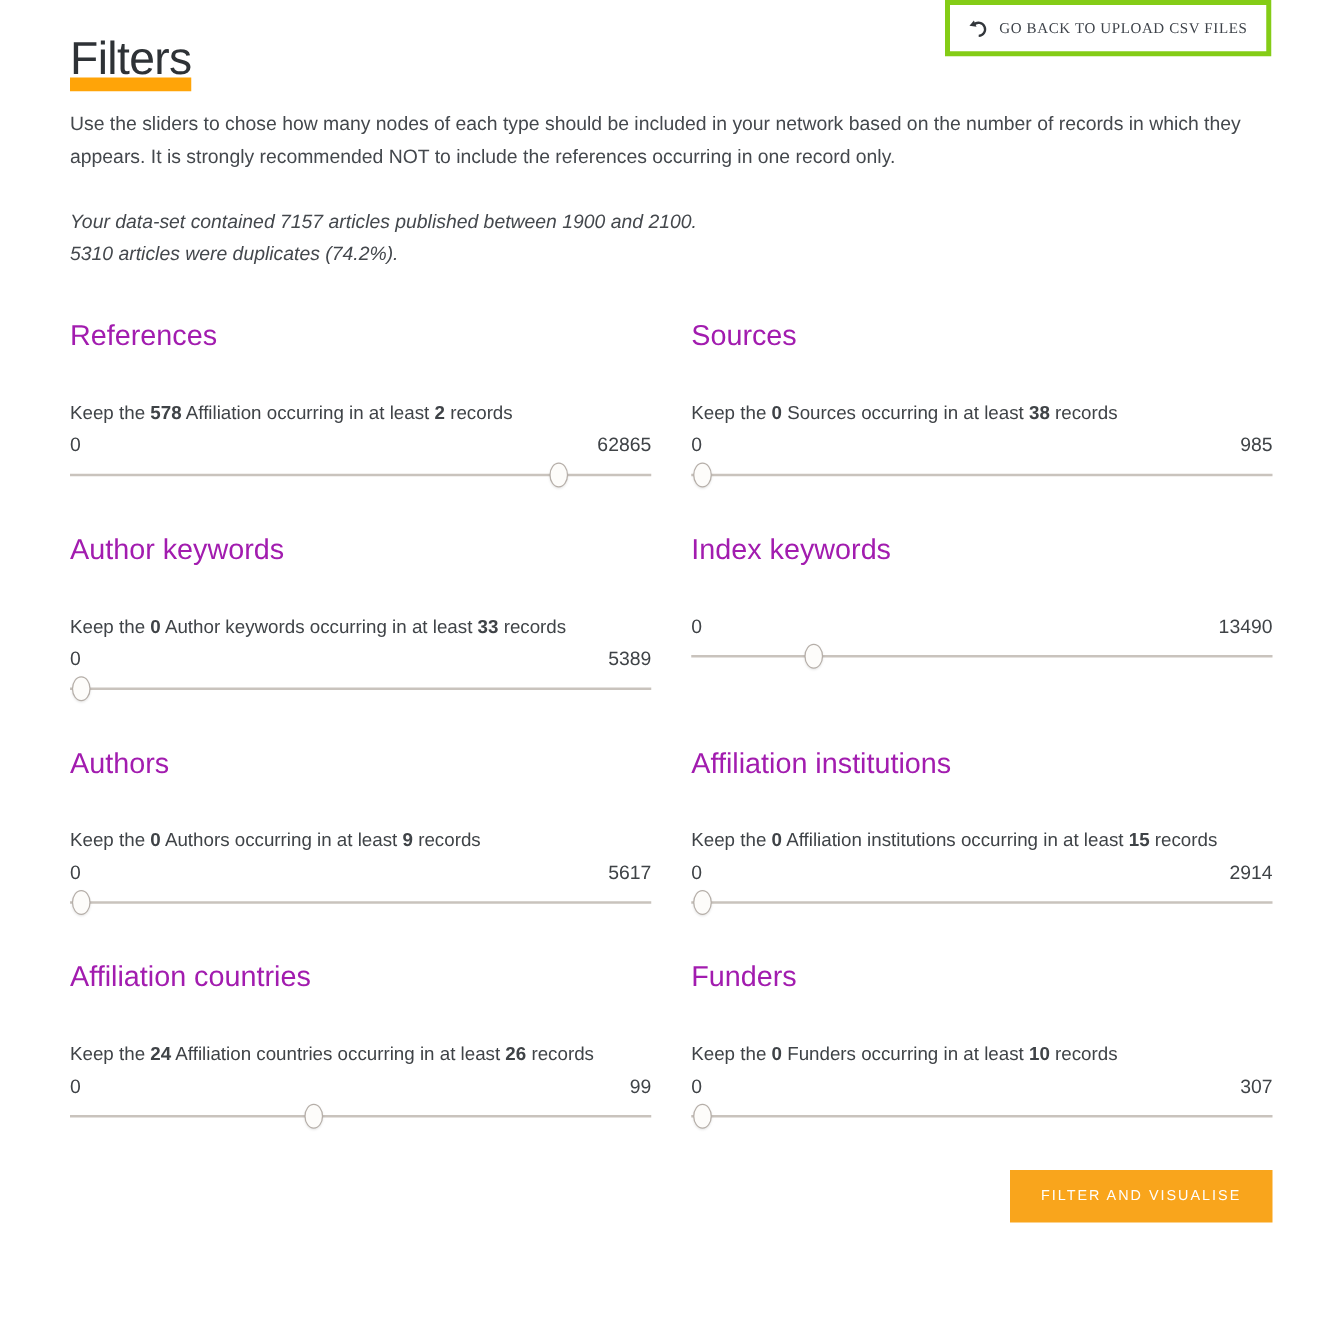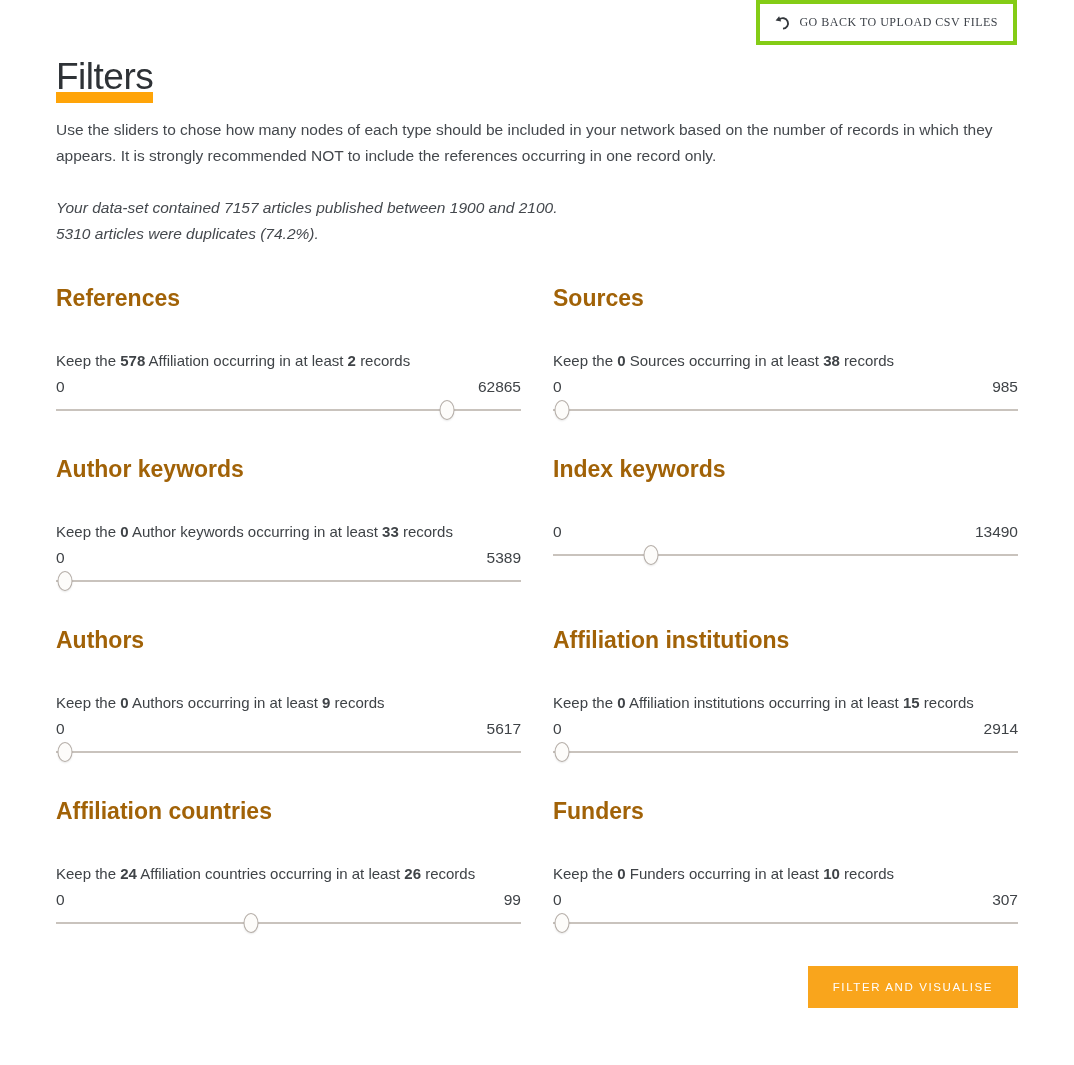--- a/index.html
+++ b/index.html
@@ -20,21 +20,21 @@
     background: #fff; border: 4px solid #84cc16;
     padding: 11px 15px;
     font-size: 12px; letter-spacing: .5px; color: #3e434a;
     text-transform: uppercase; cursor: pointer;
     font-family: Liberation Serif, serif;
   }
   .back-btn svg { display: block; }
 
   
   .page-title {
-    margin-top: 58px;
+    margin-top: 28px;
     font-size: 37px; font-weight: 500; color: #2e3236;
     letter-spacing: -0.5px; line-height: 1;
   }
   .title-underline {
     width: 97px; height: 11px; margin-top: -3px;
     background: #FFA408;
   }
 
   .description {
     margin-top: 14px; max-width: 940px;
@@ -47,21 +47,21 @@
 
   
   .filters-grid {
     margin-top: 38px;
     display: grid;
     grid-template-columns: 1fr 1fr;
     column-gap: 32px;
     row-gap: 33px;
   }
   .filter-section h2 {
-    font-size: 23px; font-weight: 700; color: #a16207;
+    font-size: 23px; font-weight: 400; color: #a21caf;
     letter-spacing: 0; margin-bottom: 40px;
   }
   .keep-line { font-size: 15px; color: #3f4347; margin-bottom: 9px; }
   .keep-line b { font-weight: 700; }
   .range-labels {
     display: flex; justify-content: space-between;
     font-size: 15.5px; color: #3f4347; margin-bottom: 3px;
   }
   .slider { position: relative; height: 24px; cursor: pointer; }
   .slider .track {

